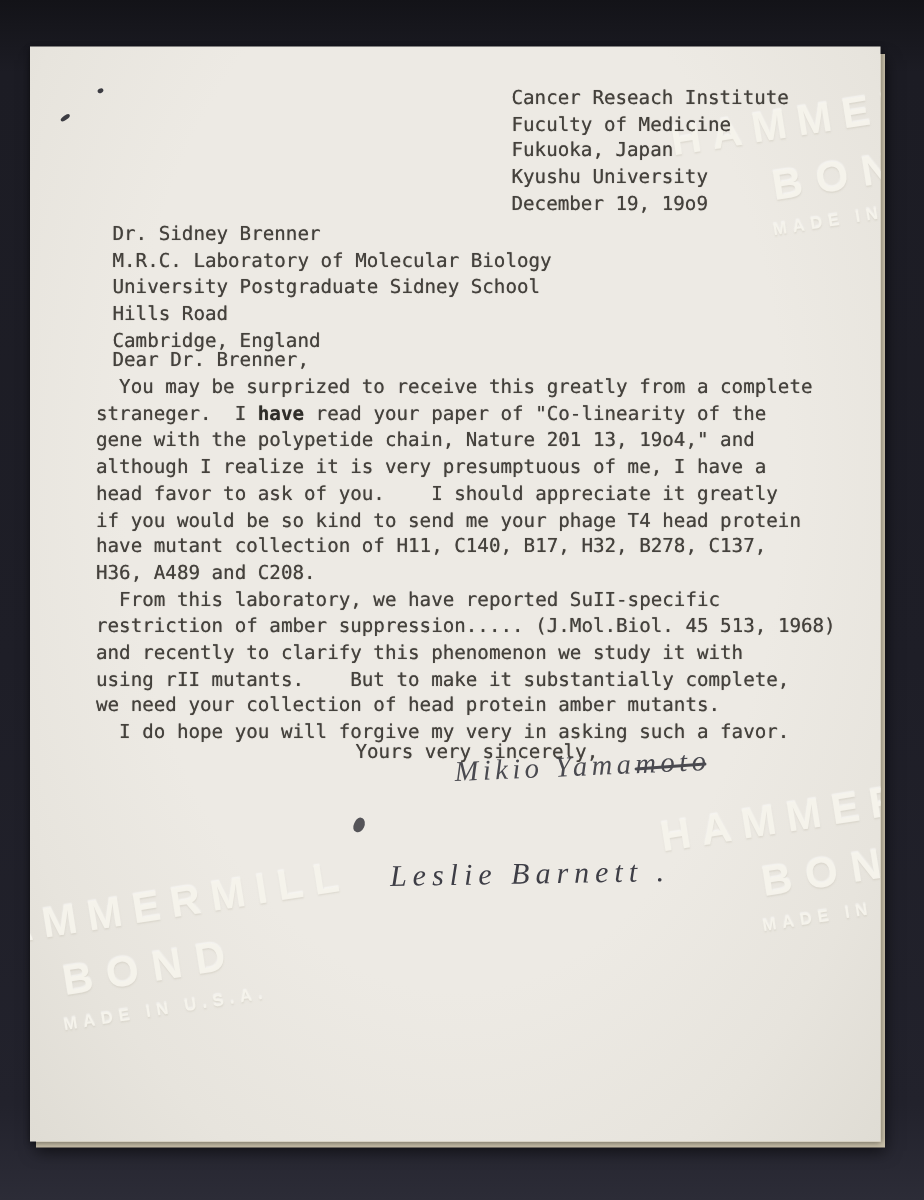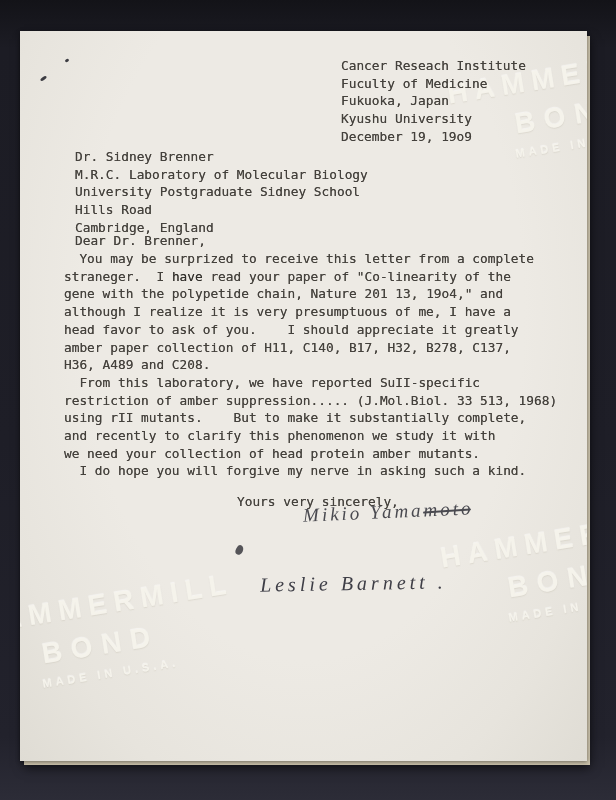--- a/index.html
+++ b/index.html
@@ -17,21 +17,21 @@
   .paper {
     position: absolute; left: 20px; top: 31px; width: 567px; height: 730px;
     background: radial-gradient(ellipse at 50% 38%, #edeae4 55%, #e7e4dd 80%, #dfdcd4 100%);
     overflow: hidden;
     box-shadow: 0 1px 4px rgba(0,0,0,0.45);
   }
   .type { color: #44413c; font-size: 12.8px; line-height: 17.7px; text-shadow: 0 0 0.5px rgba(62,58,52,0.75); }
   .abs { position: absolute; }
   .bline { white-space: pre; }
   .u { text-underline-offset: 2px; }
-  .bold { font-weight: normal; color: #2f2d29; }
+  .bold { font-weight: bold; color: #2f2d29; }
   .hand {
     font-family: "Liberation Serif", serif; font-style: italic;
     color: #4a4a50;
   }
   .signature { font-size: 19px; letter-spacing: 3px; transform: rotate(-2.5deg); }
   .annotation { font-size: 20px; letter-spacing: 4px; transform: rotate(-1deg); color: #3e3e46; }
   .flourish { height: 1.6px; background: #4a4a50; transform: rotate(-4deg); border-radius: 1px; }
   .ink-blot { width: 7px; height: 10px; background: #3a3a40; border-radius: 50% 60% 55% 50%; transform: rotate(25deg); opacity: 0.85; }
   .speck { background: #3c3c42; border-radius: 50%; }
   .wm {
@@ -82,33 +82,34 @@
     <div class="bline">Dr. Sidney Brenner</div>
     <div class="bline">M.R.C. Laboratory of Molecular Biology</div>
     <div class="bline">University Postgraduate Sidney School</div>
     <div class="bline">Hills Road</div>
     <div class="bline">Cambridge, England</div>
   </div>
 
   <div class="type abs bline" style="left:55px; top:201px;">Dear Dr. Brenner,</div>
 
   <div class="type abs" style="left:44px; top:219px;">
-    <div class="bline">  You may be surprized to receive this letter from a complete</div>
+    <div class="bline">  You may be surprized to receive this greatly from a complete</div>
     <div class="bline"><span>straneger.  I </span><span class="bold">have</span><span> read your paper of "Co-linearity of the</span></div>
     <div class="bline"><span>gene with the polypetide chain, Nature </span><span class="u">201</span><span> 13, 19o4," and</span></div>
     <div class="bline">although I realize it is very presumptuous of me, I have a</div>
     <div class="bline">head favor to ask of you.    I should appreciate it greatly</div>
-    <div class="bline">amber paper collection of H11, C140, B17, H32, B278, C137,</div>
+    <div class="bline">if you would be so kind to send me your phage T4 head protein</div>
+    <div class="bline">have mutant collection of H11, C140, B17, H32, B278, C137,</div>
     <div class="bline">H36, A489 and C208.</div>
     <div class="bline">  From this laboratory, we have reported SuII-specific</div>
-    <div class="bline"><span>restriction of amber suppression..... (J.Mol.Biol. </span><span class="u">33</span><span> 513, 1968)</span></div>
+    <div class="bline"><span>restriction of amber suppression..... (J.Mol.Biol. </span><span class="u">45</span><span> 513, 1968)</span></div>
+    <div class="bline">and recently to clarify this phenomenon we study it with</div>
     <div class="bline">using rII mutants.    But to make it substantially complete,</div>
-    <div class="bline">and recently to clarify this phenomenon we study it with</div>
     <div class="bline">we need your collection of head protein amber mutants.</div>
-    <div class="bline">  I do hope you will forgive my nerve in asking such a kind.</div>
+    <div class="bline">  I do hope you will forgive my very in asking such a favor.</div>
   </div>
 
   <div class="type abs bline" style="left:217px; top:462px;">Yours very sincerely,</div>
 
   <div class="hand signature abs" style="left:283px; top:470px;">Mikio Yamamoto</div>
   <div class="flourish abs" style="left:403px; top:479px; width:48px;"></div>
 
   <div class="ink-blot abs" style="left:216px; top:514px;"></div>
 
   <div class="hand annotation abs" style="left:240px; top:541px;">Leslie Barnett .</div>

